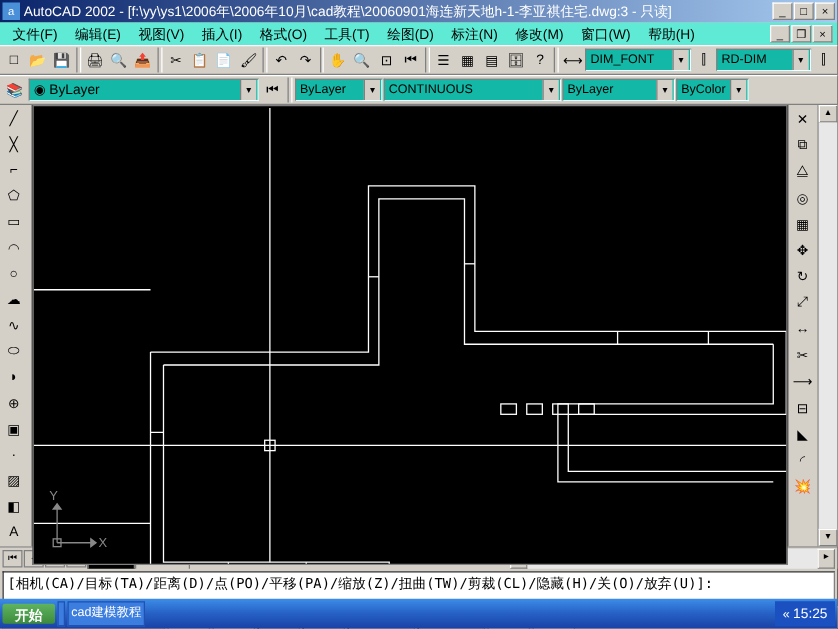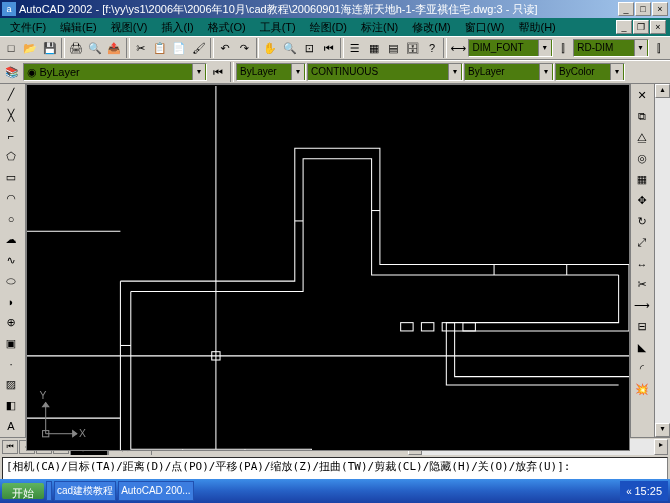--- a/index.html
+++ b/index.html
@@ -2,48 +2,48 @@
 <html><head>
 <meta charset="utf-8">
 <style>
 * { margin:0; padding:0; box-sizing:border-box; font-family:"SimSun","Microsoft YaHei",sans-serif; font-size:11px; }
 body { width:670px; height:503px; background:#d4d0c8; overflow:hidden; position:relative; }
 .titlebar { height:18px; background:linear-gradient(90deg,#0a246a 0%,#a6caf0 100%); color:#fff; display:flex; align-items:center; padding:0 2px; }
 .titlebar .icon { width:14px; height:14px; background:#4a90d9; display:inline-block; margin-right:3px; text-align:center; line-height:14px; font-size:9px; }
 .titlebar .title { flex:1; font-size:11px; white-space:nowrap; overflow:hidden; }
 .winbtns { display:flex; gap:1px; }
 .winbtn { width:16px; height:14px; background:#d4d0c8; border:1px solid #fff; border-bottom-color:#808080; border-right-color:#808080; color:#000; text-align:center; line-height:12px; font-size:9px; cursor:pointer; }
-.menubar { height:18px; background:#0f766e; display:flex; align-items:center; padding:0 4px; gap:2px; }
+.menubar { height:18px; background:#5eead4; display:flex; align-items:center; padding:0 4px; gap:2px; }
 .menubar .menu-item { padding:1px 6px; cursor:pointer; font-size:11px; }
 .menubar .docbtns { margin-left:auto; display:flex; gap:1px; }
 .toolbar { height:24px; background:#d4d0c8; border-top:1px solid #fff; border-bottom:1px solid #808080; display:flex; align-items:center; padding:1px 2px; gap:1px; }
 .tbtn { width:20px; height:20px; border:1px solid #d4d0c8; cursor:pointer; display:flex; align-items:center; justify-content:center; font-size:11px; }
 .tsep { width:4px; height:20px; border-left:1px solid #808080; border-right:1px solid #fff; margin:0 1px; }
-.combo { height:18px; background:#4d7c0f; border:1px solid #808080; border-right-color:#fff; border-bottom-color:#fff; padding:0 24px 0 3px; font-size:10px; line-height:16px; position:relative; cursor:pointer; }
+.combo { height:18px; background:#14b8a6; border:1px solid #808080; border-right-color:#fff; border-bottom-color:#fff; padding:0 24px 0 3px; font-size:10px; line-height:16px; position:relative; cursor:pointer; }
 .combo::after { content:"▾"; position:absolute; right:1px; top:0; width:12px; height:16px; background:#d4d0c8; border-left:1px solid #808080; text-align:center; font-size:8px; line-height:16px; }
 .workspace { display:flex; height:353px; }
 .vtool { width:26px; background:#d4d0c8; border-right:1px solid #808080; display:flex; flex-direction:column; padding:1px; gap:1px; }
 .viewport-wrap { flex:1; display:flex; flex-direction:column; background:#000; position:relative; }
 .viewport { flex:1; position:relative; background:#000; border:1px solid #808080; }
 .viewport svg { width:100%; height:100%; }
 .rvtool { width:24px; background:#d4d0c8; border-left:1px solid #808080; display:flex; flex-direction:column; padding:1px; gap:1px; }
 .scroll-v { width:16px; background:#d4d0c8; border-left:1px solid #808080; display:flex; flex-direction:column; }
 .scroll-h { height:16px; background:#d4d0c8; display:flex; }
 .sbtn { background:#d4d0c8; border:1px solid #fff; border-right-color:#808080; border-bottom-color:#808080; font-size:8px; text-align:center; cursor:pointer; }
 .tabs { height:18px; background:#d4d0c8; display:flex; align-items:center; padding:0 2px; border-top:1px solid #808080; }
 .tabbtn { width:16px; height:14px; border:1px solid #808080; background:#d4d0c8; font-size:8px; text-align:center; line-height:12px; cursor:pointer; margin-right:1px; }
 .tab { padding:1px 8px; background:#d4d0c8; border:1px solid #808080; border-bottom:none; font-size:10px; cursor:pointer; }
 .tab.active { background:#000; color:#fff; }
 .cmdline { height:26px; background:#fff; border:1px inset #808080; margin:2px; padding:1px 3px; font-size:11px; font-family:monospace; white-space:nowrap; overflow:hidden; }
 .statusbar { height:20px; background:#d4d0c8; border-top:1px solid #fff; display:flex; align-items:center; padding:0 2px; gap:2px; }
 .coord { width:130px; background:#fff; border:1px inset #808080; padding:1px 3px; font-size:10px; }
 .stbtn { padding:1px 6px; border:1px solid #808080; background:#d4d0c8; font-size:10px; cursor:pointer; }
 .stbtn.active { border:1px inset #808080; background:#b0b0b0; }
 .taskbar { position:absolute; bottom:0; left:0; right:0; height:24px; background:linear-gradient(180deg,#3c8de8 0%,#2660c5 50%,#1941a5 100%); display:flex; align-items:center; padding:0 2px; gap:2px; }
-.start { height:16px; padding:0 10px; background:linear-gradient(180deg,#5fb35f 0%,#3c8b3c 100%); color:#fff; border-radius:2px; font-size:11px; font-weight:normal; line-height:20px; cursor:pointer; }
+.start { height:16px; padding:0 10px; background:linear-gradient(180deg,#5fb35f 0%,#3c8b3c 100%); color:#fff; border-radius:2px; font-size:11px; font-weight:bold; line-height:20px; cursor:pointer; }
 .tbitem { height:20px; padding:0 2px; background:#3c7de0; color:#fff; border:1px solid #2050b0; font-size:10px; line-height:18px; cursor:pointer; max-width:90px; overflow:hidden; white-space:nowrap; }
 .tray { margin-left:auto; height:20px; padding:0 6px; background:#1a50c0; color:#fff; font-size:10px; line-height:20px; }
 .ucs-label { position:absolute; fill:#888; font-size:10px; font-family:sans-serif; }
 </style>
 </head>
 <body>
 
 <div class="titlebar">
   <span class="icon">a</span>
   <span class="title">AutoCAD 2002 - [f:\yy\ys1\2006年\2006年10月\cad教程\20060901海连新天地h-1-李亚祺住宅.dwg:3 - 只读]</span>
@@ -107,23 +107,23 @@
   <div class="combo" style="width:80px">RD-DIM</div>
   <div class="tbtn">⫿</div>
 </div>
 
 <div class="toolbar">
   <div class="tbtn">📚</div>
   <div class="combo" style="width:184px"><span style="color:#000">◉</span> <span>ByLayer</span></div>
   <div class="tbtn">⏮</div>
   <div class="tsep"></div>
   <div class="combo" style="width:70px">ByLayer</div>
-  <div class="combo" style="width:156px">CONTINUOUS</div>
+  <div class="combo" style="width:142px">CONTINUOUS</div>
   <div class="combo" style="width:90px">ByLayer</div>
-  <div class="combo" style="width:70px">ByColor</div>
+  <div class="combo" style="width:58px">ByColor</div>
 </div>
 
 <div class="workspace">
   <div class="vtool">
     <div class="tbtn">╱</div>
     <div class="tbtn">╳</div>
     <div class="tbtn">⌐</div>
     <div class="tbtn">⬠</div>
     <div class="tbtn">▭</div>
     <div class="tbtn">◠</div>
@@ -238,15 +238,14 @@
   <div class="stbtn active">对象捕捉</div>
   <div class="stbtn active">对象追踪</div>
   <div class="stbtn">线宽</div>
   <div class="stbtn">模型</div>
 </div>
 
 <div class="taskbar">
   <div class="start">开始</div>
   <div class="tbitem"></div>
   <div class="tbitem">cad建模教程</div>
-  <div class="tbitem">AutoCAD 200...</div>
   <div class="tray">« <span>15:25</span></div>
 </div>
 
 </body></html>

